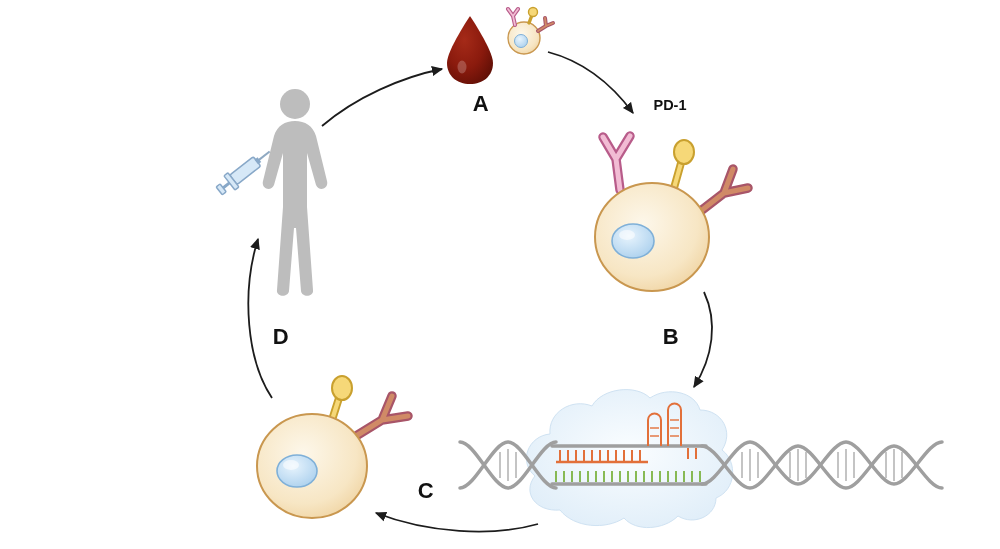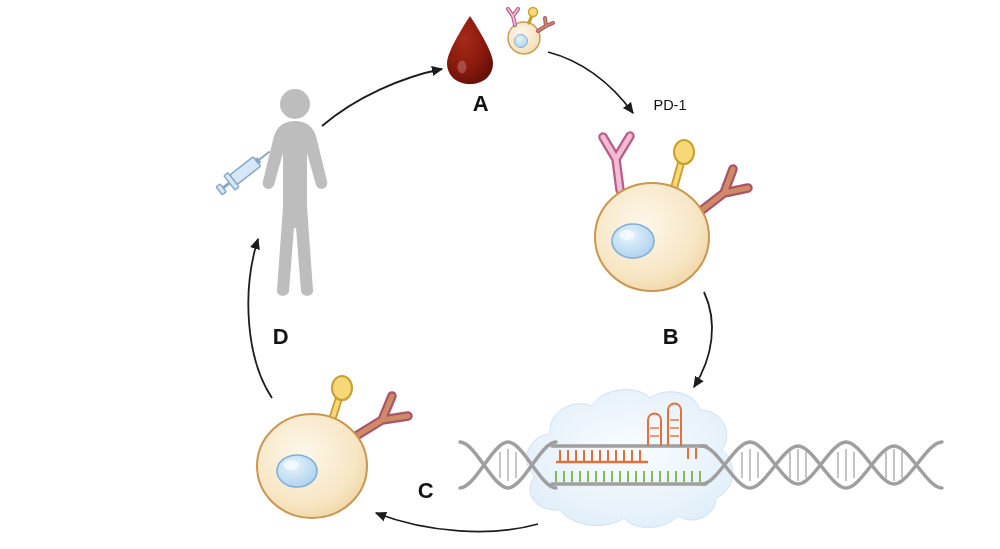--- a/index.html
+++ b/index.html
@@ -17,21 +17,21 @@
     position:absolute;
     transform:translate(-50%,-50%);
     color:#111111;
     font-weight:700;
     font-size:22px;
     letter-spacing:.5px;
     white-space:nowrap;
     user-select:none;
   }
   .lbl.small {
-    font-weight:400;
+    font-weight:700;
     font-size:14.5px;
     letter-spacing:0;
   }
 </style>
 </head>
 <body>
 
 <div class="stage">
 
   <svg width="1000" height="549" viewBox="0 0 1000 549">

